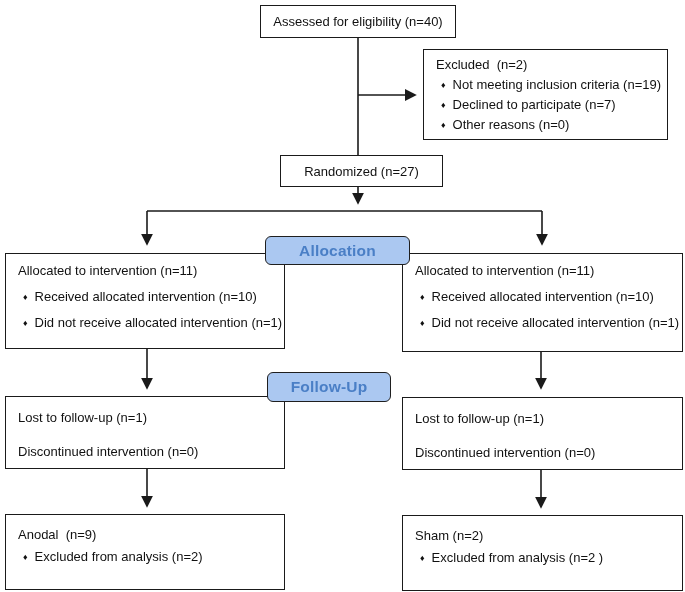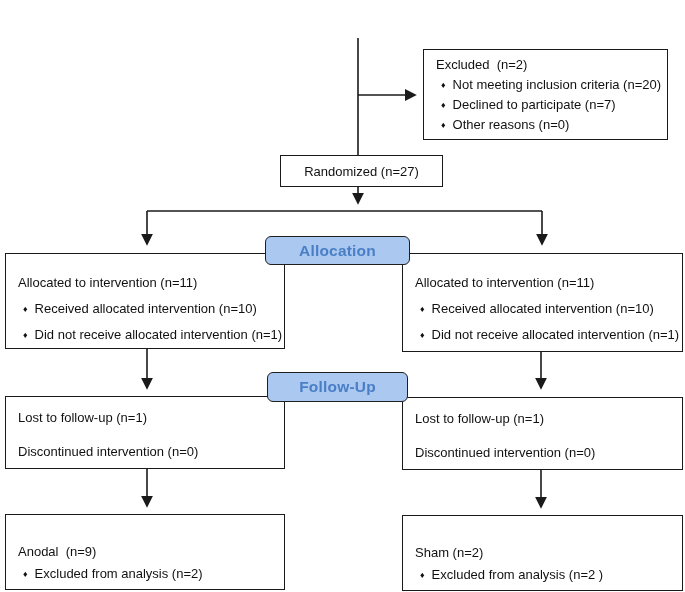--- a/index.html
+++ b/index.html
@@ -13,26 +13,26 @@
   .box{
     position:absolute;background:#fff;border:1.6px solid var(--box-border,#1a1a1a);
     box-sizing:border-box;z-index:2;font-size:13px;
   }
   .cbox{display:flex;align-items:center;justify-content:center;text-align:center;}
   .tbox{padding:7px 4px 0 12px;}
   .t{white-space:pre;}
   .title{margin:0;}
   .brow{display:flex;align-items:baseline;padding-left:5px;}
   .bm{font-size:9px;margin-right:7px;position:relative;top:-1px;}
-  .alloc .title{margin-top:14px;}
+  .alloc .title{margin-top:2px;}
   .alloc .brow{margin-top:11px;}
   .excl .brow{margin-top:5px;}
   .fup .l1{margin-top:6px;}
   .fup .l2{margin-top:19px;}
-  .anal .title{margin-top:22px;}
+  .anal .title{margin-top:5px;}
   .anal .brow{margin-top:7px;}
   .badge{
     position:absolute;z-index:3;box-sizing:border-box;
     background:var(--badge-fill,#abc8f1);border:1.7px solid var(--badge-border,#1f1f1f);
     border-radius:6px;display:flex;align-items:center;justify-content:center;
     font-weight:bold;font-size:15.5px;color:var(--badge-text,#4a7fc6);letter-spacing:.2px;
   }
 </style>
 </head>
 <body>
@@ -56,26 +56,29 @@
     <path class="ln" d="M147,211 V244" marker-end="url(#arrow)"></path>
     <path class="ln" d="M542,211 V244" marker-end="url(#arrow)"></path>
 
     <path class="ln" d="M147,349 V388" marker-end="url(#arrow)"></path>
     <path class="ln" d="M541,349 V388" marker-end="url(#arrow)"></path>
 
     <path class="ln" d="M147,469 V506" marker-end="url(#arrow)"></path>
     <path class="ln" d="M541,470 V507" marker-end="url(#arrow)"></path>
   </svg>
 
+  <div class="box cbox" style="left:260px;top:5px;width:196px;height:33px">
+    <span class="t">Assessed for eligibility (n=40)</span>
+  </div>
 
   <div class="box tbox excl" style="left:423px;top:49px;width:245px;height:91px">
     <div class="title t">Excluded  (n=2)</div>
     <div class="brow">
       <span class="bm">♦</span>
-      <span class="t">Not meeting inclusion criteria (n=20)</span>
+      <span class="t">Not meeting inclusion criteria (n=19)</span>
     </div>
     <div class="brow">
       <span class="bm">♦</span>
       <span class="t">Declined to participate (n=7)</span>
     </div>
     <div class="brow">
       <span class="bm">♦</span>
       <span class="t">Other reasons (n=0)</span>
     </div>
   </div>
@@ -115,21 +118,21 @@
   <div class="box tbox fup" style="left:5px;top:396px;width:280px;height:73px">
     <div class="l1 t">Lost to follow-up (n=1)</div>
     <div class="l2 t">Discontinued intervention (n=0)</div>
   </div>
 
   <div class="box tbox fup" style="left:402px;top:397px;width:281px;height:73px">
     <div class="l1 t">Lost to follow-up (n=1)</div>
     <div class="l2 t">Discontinued intervention (n=0)</div>
   </div>
 
-  <div class="badge" style="left:267px;top:372px;width:141px;height:30px">
+  <div class="badge" style="left:267px;top:372px;width:124px;height:30px">
     <span>Follow-Up</span>
   </div>
 
   <div class="box tbox anal" style="left:5px;top:514px;width:280px;height:76px">
     <div class="title t">Anodal  (n=9)</div>
     <div class="brow">
       <span class="bm">♦</span>
       <span class="t">Excluded from analysis (n=2)</span>
     </div>
   </div>

